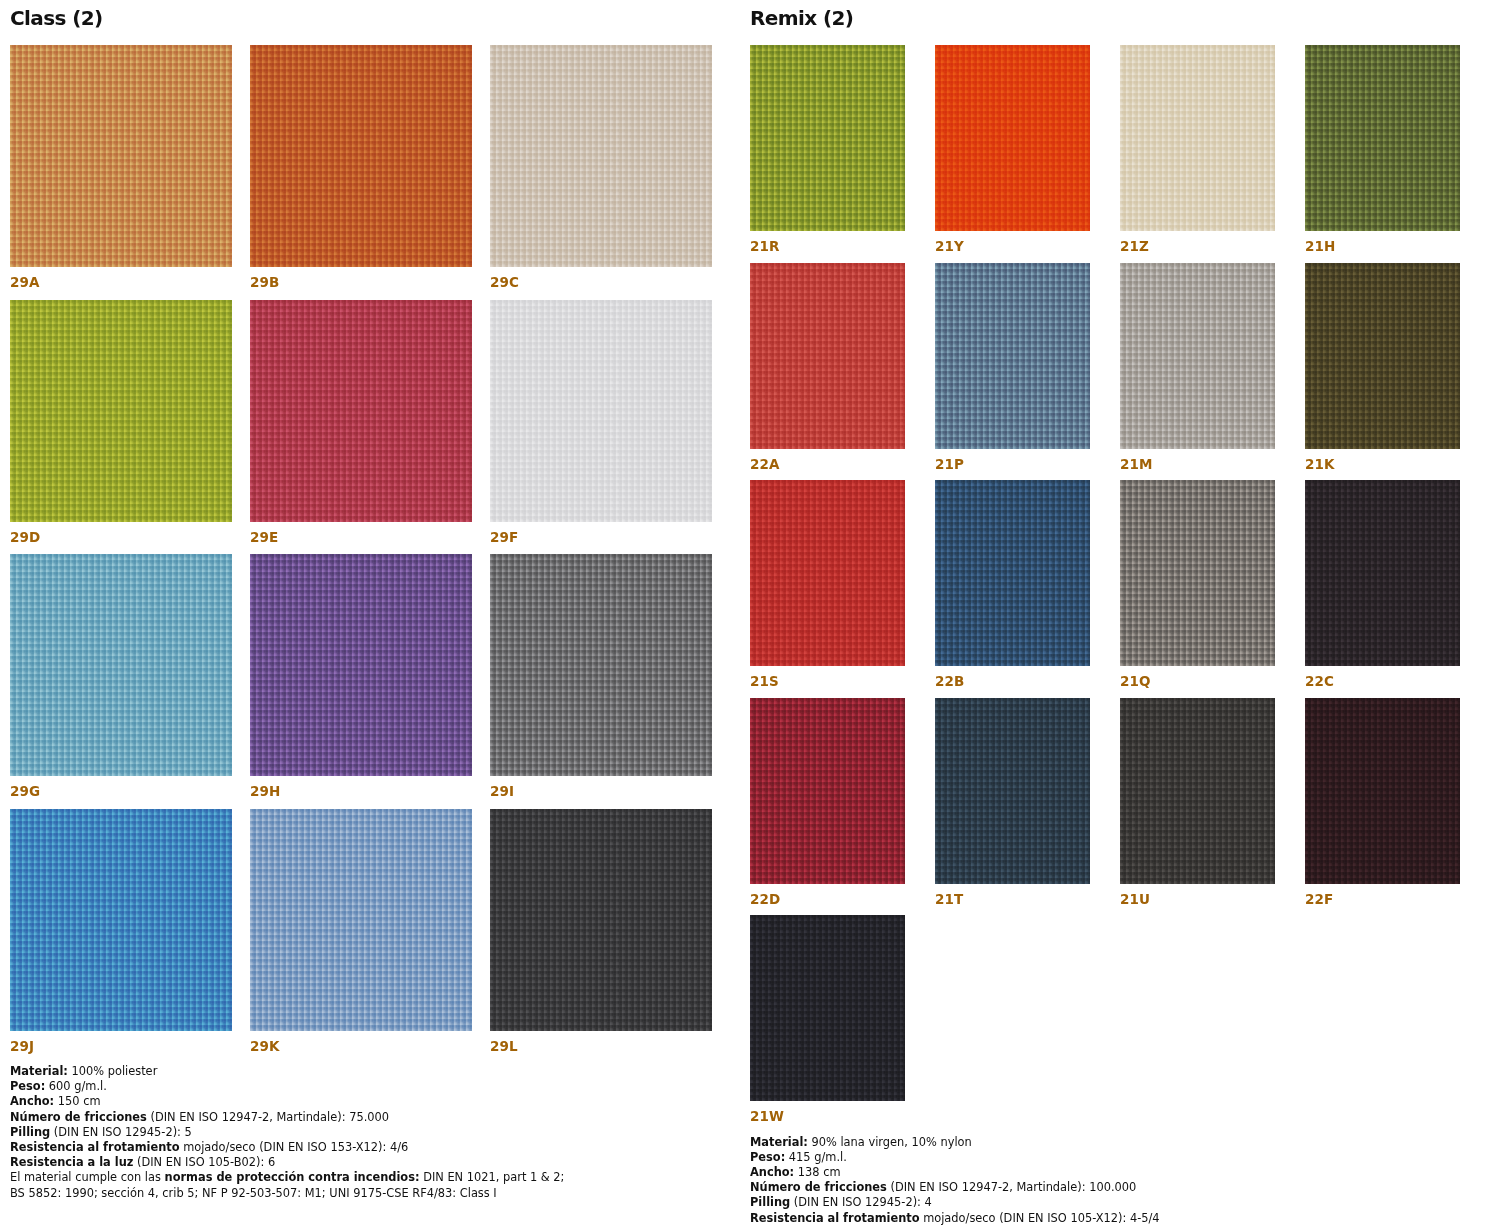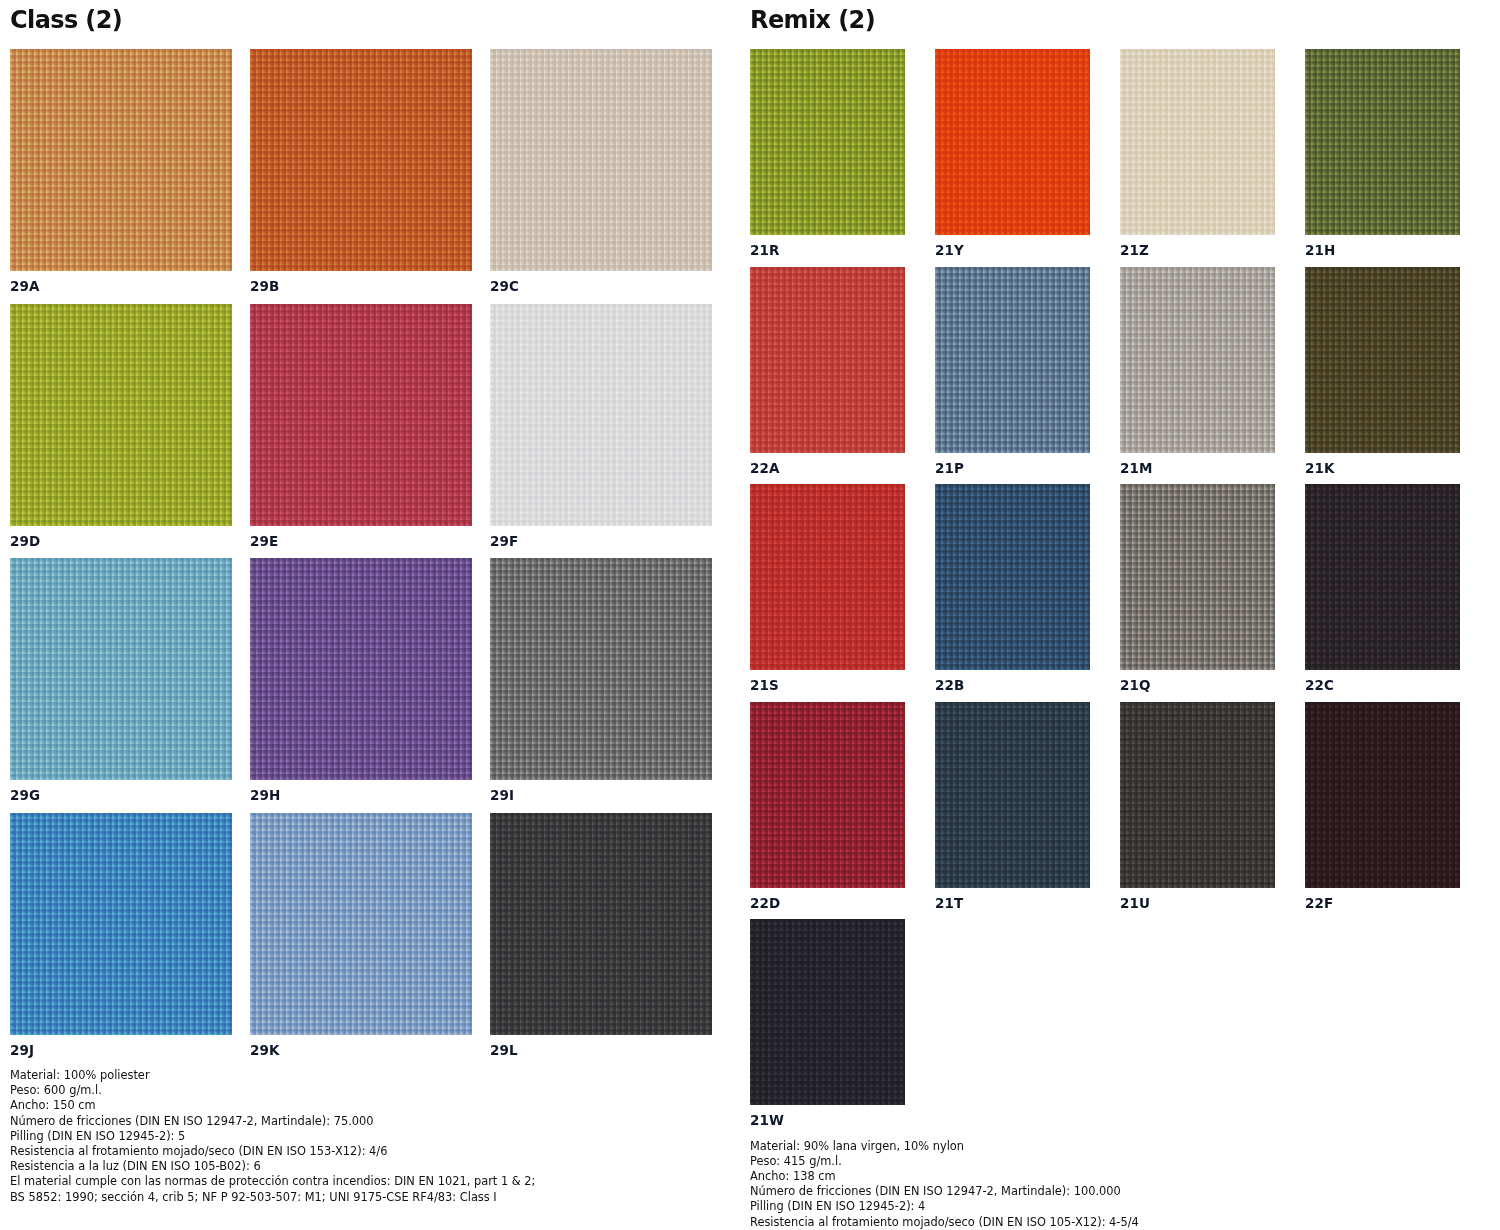--- a/index.html
+++ b/index.html
@@ -21,21 +21,21 @@
 
   .column {
     position: relative;
   }
   .col-left  { width: 740px; padding-left: 10px; padding-top: 8px; }
   .col-right { width: 760px; padding-left: 10px; padding-top: 8px; }
 
   .collection-title {
     font-family: "DejaVu Sans", sans-serif;
     font-weight: 700;
-    font-size: 24px;
+    font-size: 20px;
     letter-spacing: -0.6px;
     color: #121212;
     line-height: 1;
     margin-bottom: 17px;
     white-space: nowrap;
   }
 
   
   .swatch-grid { display: grid; }
 
@@ -103,37 +103,37 @@
   
   .weave {
     position: absolute;
     inset: 0;
   }
 
   .swatch-label {
     font-family: "DejaVu Sans", sans-serif;
     font-weight: 700;
     font-size: 13.5px;
-    color: #0f172a;
+    color: #a16207;
     letter-spacing: 0.1px;
     line-height: 1;
     padding-top: 9px;
   }
 
   
   .specs {
     font-family: "DejaVu Sans", sans-serif;
     font-size: 11.4px;
     line-height: 15.2px;
     color: #111111;
     padding-top: 10px;
     white-space: nowrap;
   }
   .spec-line { display: block; }
-  .spec-line .lbl { font-weight: 400; }
+  .spec-line .lbl { font-weight: 700; }
   .spec-line .val { font-weight: 400; }
 
   .col-left  .specs { padding-top: 11px; }
   .col-right .specs { padding-top: 11px; }
 </style>
 </head>
 <body>
 
 <div class="page">
 

